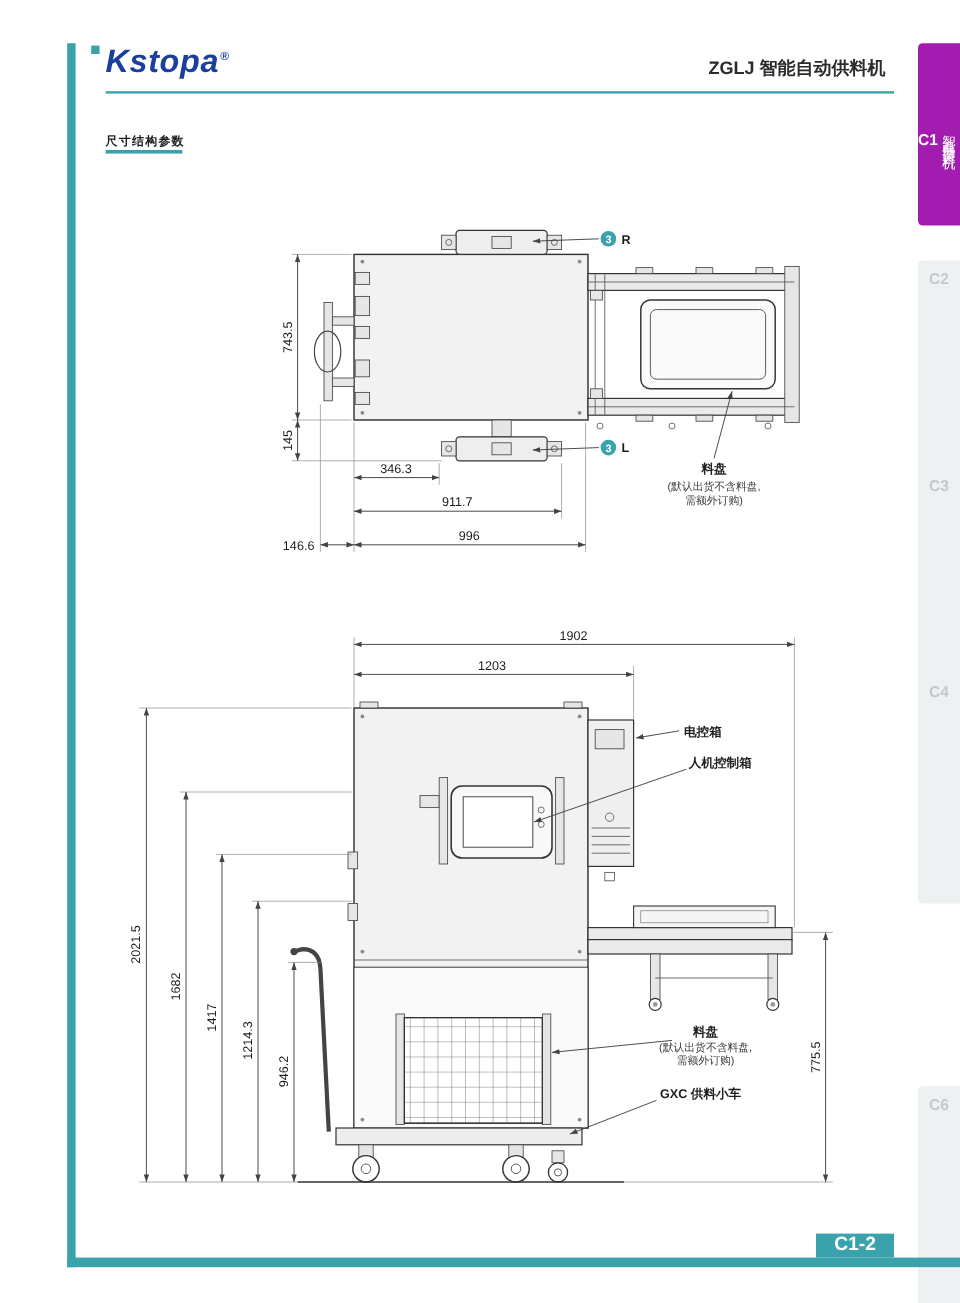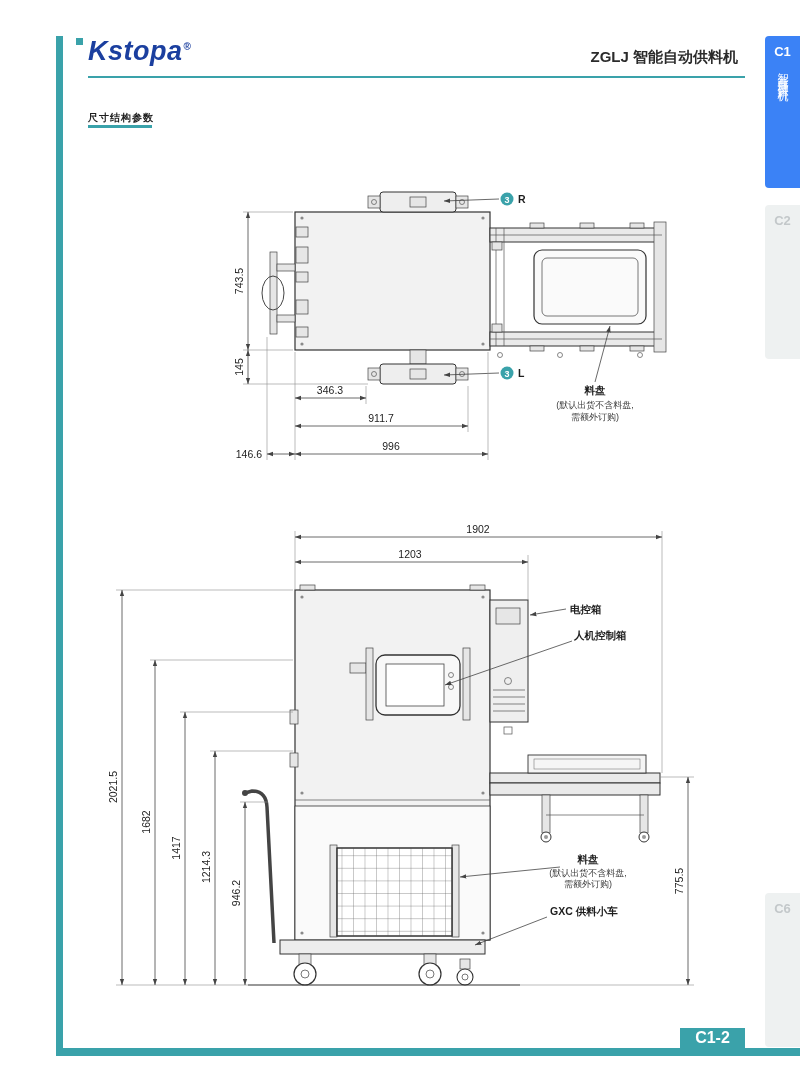--- a/index.html
+++ b/index.html
@@ -12,24 +12,24 @@
 
   .logo { position:absolute; left:88px; top:36px; font-size:27px; font-weight:700; font-style:italic;
           color:#1b3f9f; letter-spacing:.5px; }
   .logo .reg { font-size:10px; font-style:normal; vertical-align:super; margin-left:1px; }
   .logo-accent { position:absolute; left:76px; top:38px; width:7px; height:7px; background:#3aa2aa; }
 
   .header-title { position:absolute; right:62px; top:48px; font-size:15px; font-weight:bold; color:#2b2b2b;margin-left:44px; }
   .header-rule { position:absolute; left:88px; right:55px; top:76px; height:2px; background:#3aa2aa; }
 
   .tab { position:absolute; right:0; width:35px; text-align:center; border-radius:4px 0 0 4px; }
-  .tab-active { top:36px; height:152px; background:#3b82f6; color:#fff; display:flex; flex-direction:column; align-items:center; }
+  .tab-active { top:36px; height:152px; background:#a21caf; color:#fff; display:flex; flex-direction:row; align-items:center; }
   .tab-active .code { font-size:13px; font-weight:bold; padding-top:8px; }
   .tab-active .vert { writing-mode:vertical-rl; text-orientation:upright; font-size:11px; letter-spacing:3px; margin-top:5px; }
-  .tab-idle { height:154px; background:#eef1f1; color:#c3c8ca; font-size:13px; font-weight:bold; padding-top:8px; }
+  .tab-idle { height:192px; background:#eef1f1; color:#c3c8ca; font-size:13px; font-weight:bold; padding-top:8px;margin-top:12px; }
 
   .section-title { position:absolute; left:88px; top:89px; font-size:10px; font-weight:bold; color:#1e1e1e; letter-spacing:1px;margin-top:22px; }
   .section-underline { position:absolute; left:88px; top:125px; width:64px; height:3px; background:#3aa2aa; }
 
   .drawing { position:absolute; }
   #topview { left:110px; top:172px; }
   #frontview { left:100px; top:515px; }
 
   svg text { font-size:10.5px; fill:#1d1d1d; font-family:"Liberation Sans","DejaVu Sans",sans-serif; }
   svg .lbl { font-size:10.5px; font-weight:bold; }
@@ -59,20 +59,22 @@
   <div class="logo-accent"></div>
 
   <div class="header-title">ZGLJ 智能自动供料机</div>
   <div class="header-rule"></div>
 
   <div class="tab tab-active">
     <div class="code">C1</div>
     <div class="vert">智能自动供料机</div>
   </div>
   <div class="tab tab-idle" style="top:205px">C2</div>
+  <div class="tab tab-idle" style="top:377px">C3</div>
+  <div class="tab tab-idle" style="top:549px">C4</div>
   <div class="tab tab-idle" style="top:893px">C6</div>
 
   <div class="section-title">尺寸结构参数</div>
   <div class="section-underline"></div>
 
   <svg id="topview" class="drawing" width="580" height="310" viewBox="0 0 580 310">
     <defs>
       <marker id="ta" viewBox="0 0 10 8" markerWidth="9" markerHeight="7" refX="9" refY="4" orient="auto-start-reverse">
         <path d="M0,0.8 L9,4 L0,7.2 Z" fill="#444"></path>
       </marker>

